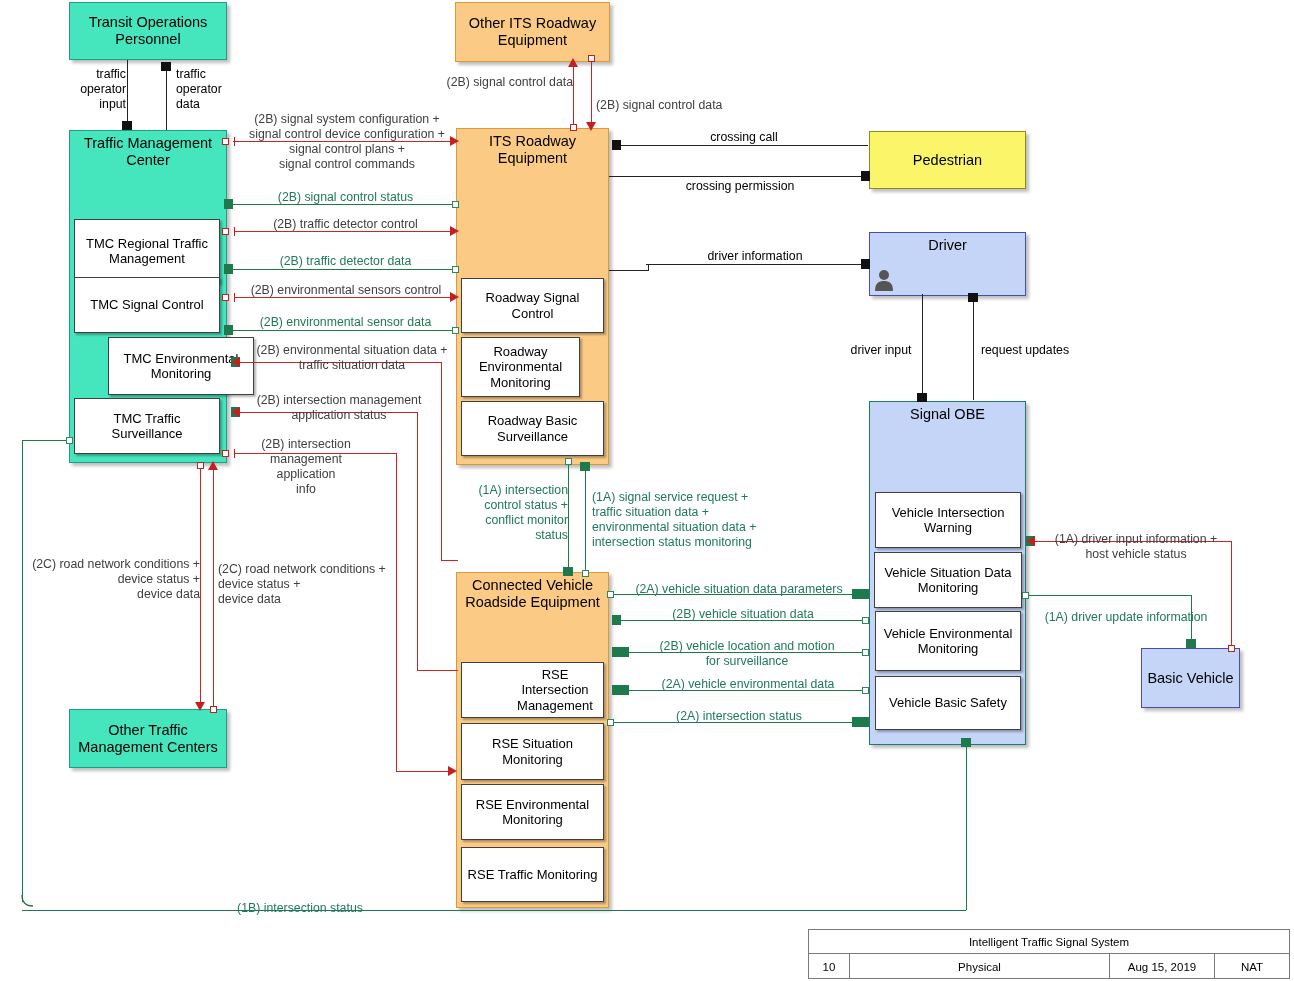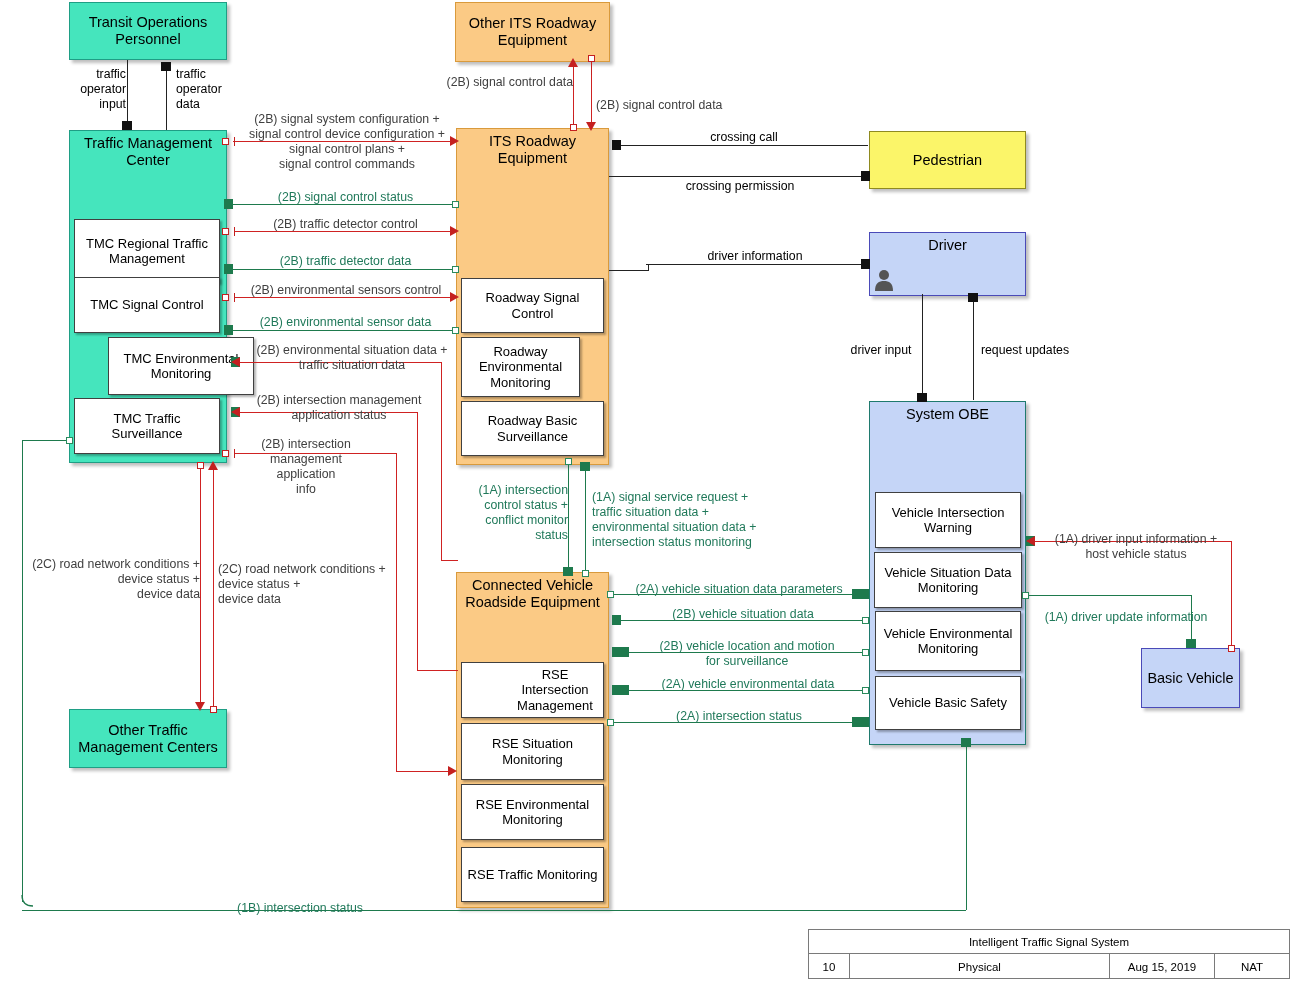--- a/index.html
+++ b/index.html
@@ -116,21 +116,21 @@
 
   <div class="node blue" style="left:869px;top:232px;width:157px;height:64px;">
     <span class="cap title">Driver</span>
     <svg class="person" style="left:4px;top:36px;" viewBox="0 0 20 22">
       <circle cx="10" cy="6" r="5" fill="#555"></circle>
       <path d="M1 22 C1 14 5 12 10 12 C15 12 19 14 19 22 Z" fill="#555"></path>
     </svg>
   </div>
 
   <div class="node blue2" style="left:869px;top:401px;width:157px;height:344px;">
-    <span class="cap title">System OBE</span>
+    <span class="cap title">Signal OBE</span>
   </div>
   <div class="sub" style="left:875px;top:492px;width:146px;height:56px;">
     <span>Vehicle Intersection Warning</span>
   </div>
   <div class="sub" style="left:874px;top:552px;width:148px;height:56px;">
     <span>Vehicle Situation Data Monitoring</span>
   </div>
   <div class="sub" style="left:875px;top:611px;width:146px;height:60px;">
     <span>Vehicle Environmental Monitoring</span>
   </div>

